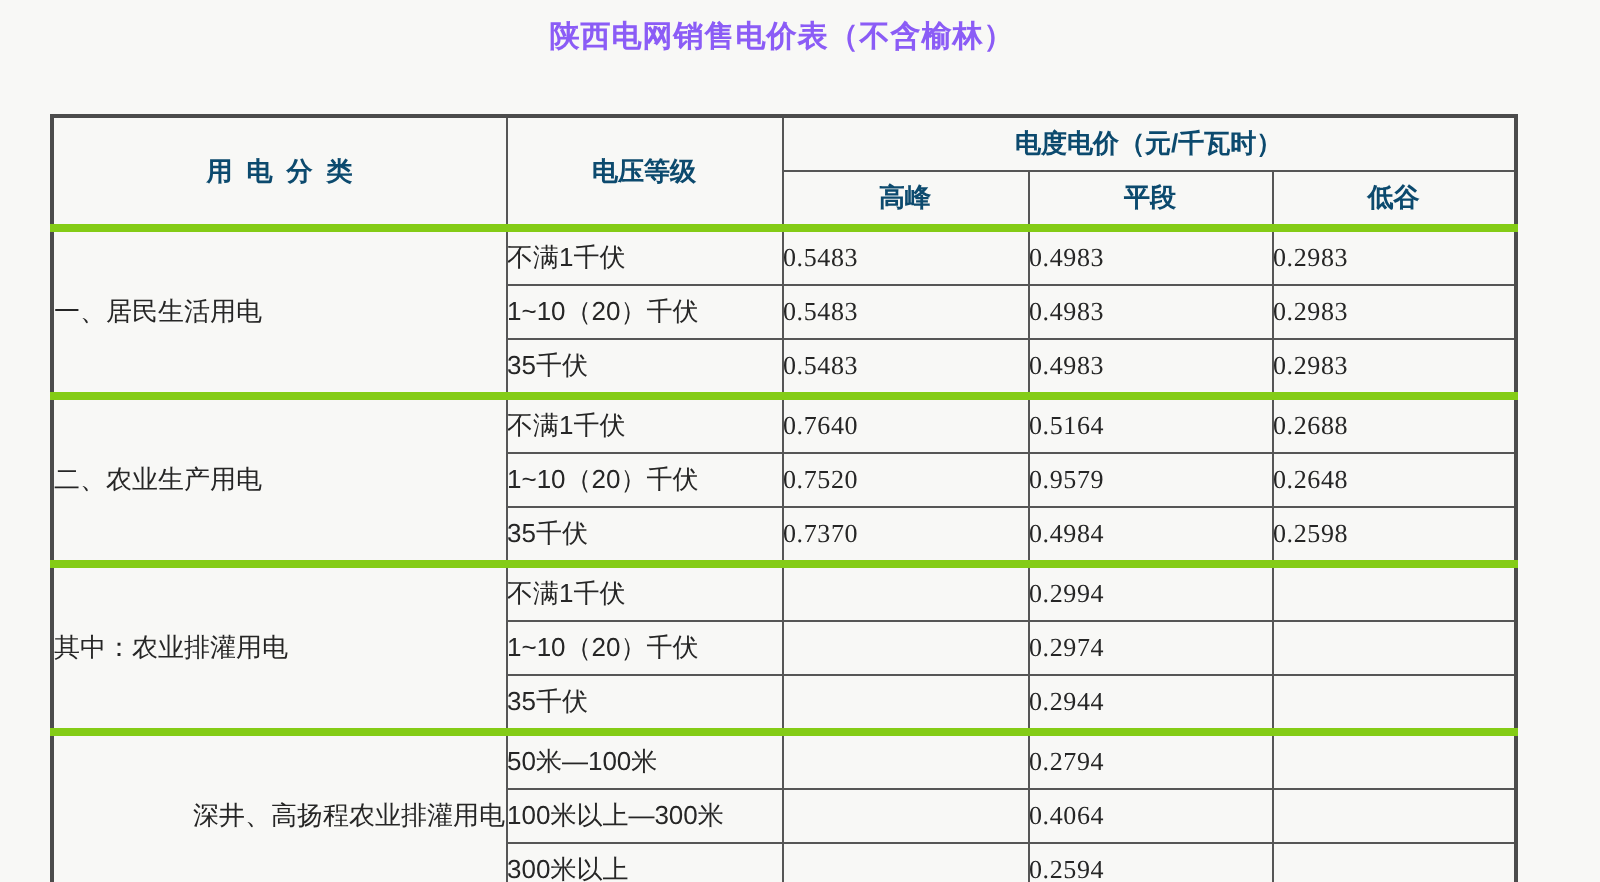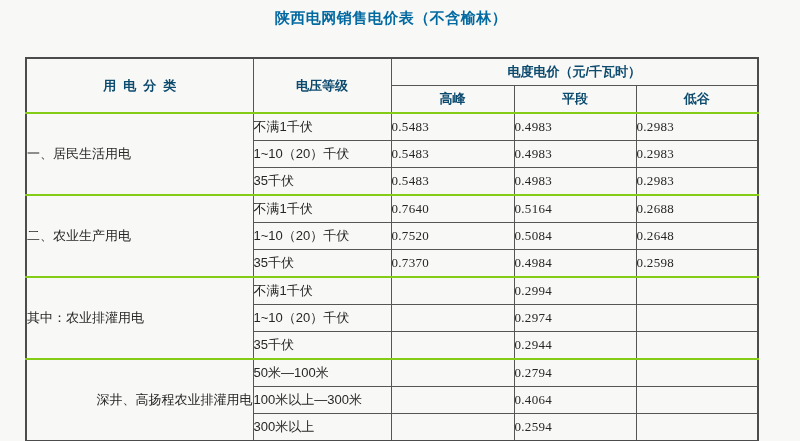--- a/index.html
+++ b/index.html
@@ -11,21 +11,21 @@
     color:#262626;
     overflow:hidden;
   }
   .title {
     width:732px;
     margin:0 0 0 25px;
     padding-top:9px;
     text-align:center;
     font-size:15px;
     font-weight:bold;
-    color:#0369a1;
+    color:#8b5cf6;
     letter-spacing:0.5px;
   }
   table.price {
     border-collapse:collapse;
     table-layout:fixed;
     width:732px;
     margin:29px 0 0 25px;
     border:2px solid #4c4c4c;
     background:transparent;
   }
@@ -45,21 +45,21 @@
   .spread { letter-spacing:7px; text-indent:7px; }
   td.cat  { text-align:left; padding-left:7px; }
   td.cat-center { text-align:right; padding-left:0; }
   td.volt { text-align:left; padding-left:5px; }
   td.num  {
     font-family:"Liberation Serif","DejaVu Serif",serif;
     font-size:12.5px;
     letter-spacing:0.3px;
     color:#1d1d1d;
   }
-  tr.sec td { border-top:2px solid #84cc16; }
+  tr.sec td { border-top:4px solid #84cc16; }
 </style>
 </head>
 <body>
 
 <div class="page">
   <div class="title">陕西电网销售电价表（不含榆林）</div>
 
   <table class="price">
     <colgroup>
       <col style="width:227px">
@@ -105,21 +105,21 @@
       <tr class="sec">
         <td class="cat" rowspan="3">二、农业生产用电</td>
         <td class="volt">不满1千伏</td>
         <td class="num">0.7640</td>
         <td class="num">0.5164</td>
         <td class="num">0.2688</td>
       </tr>
       <tr>
         <td class="volt">1~10（20）千伏</td>
         <td class="num">0.7520</td>
-        <td class="num">0.5084</td>
+        <td class="num">0.9579</td>
         <td class="num">0.2648</td>
       </tr>
       <tr>
         <td class="volt">35千伏</td>
         <td class="num">0.7370</td>
         <td class="num">0.4984</td>
         <td class="num">0.2598</td>
       </tr>
 
       <tr class="sec">

